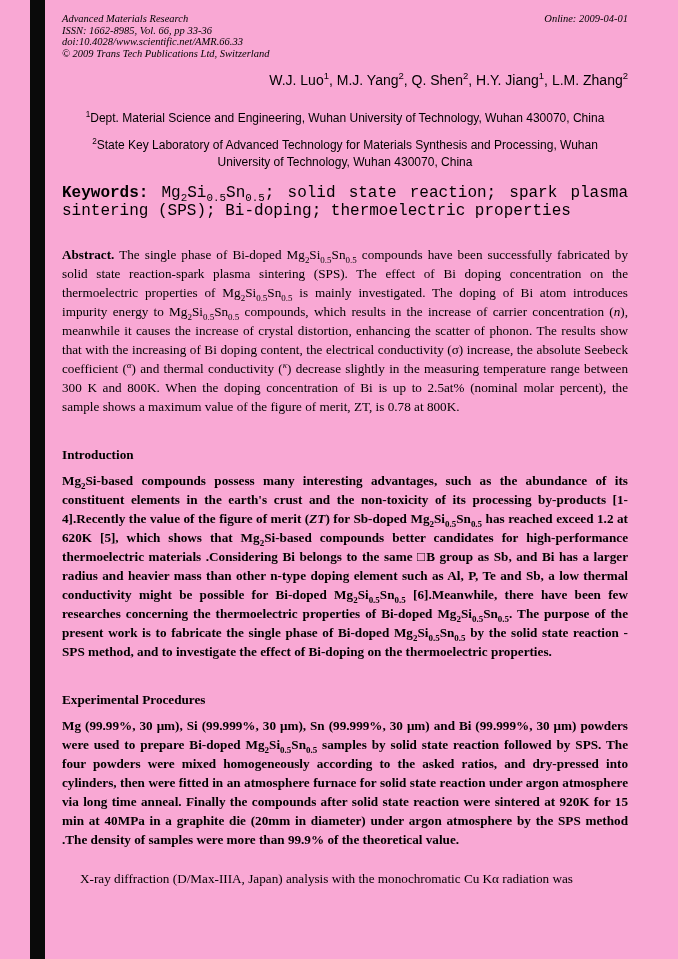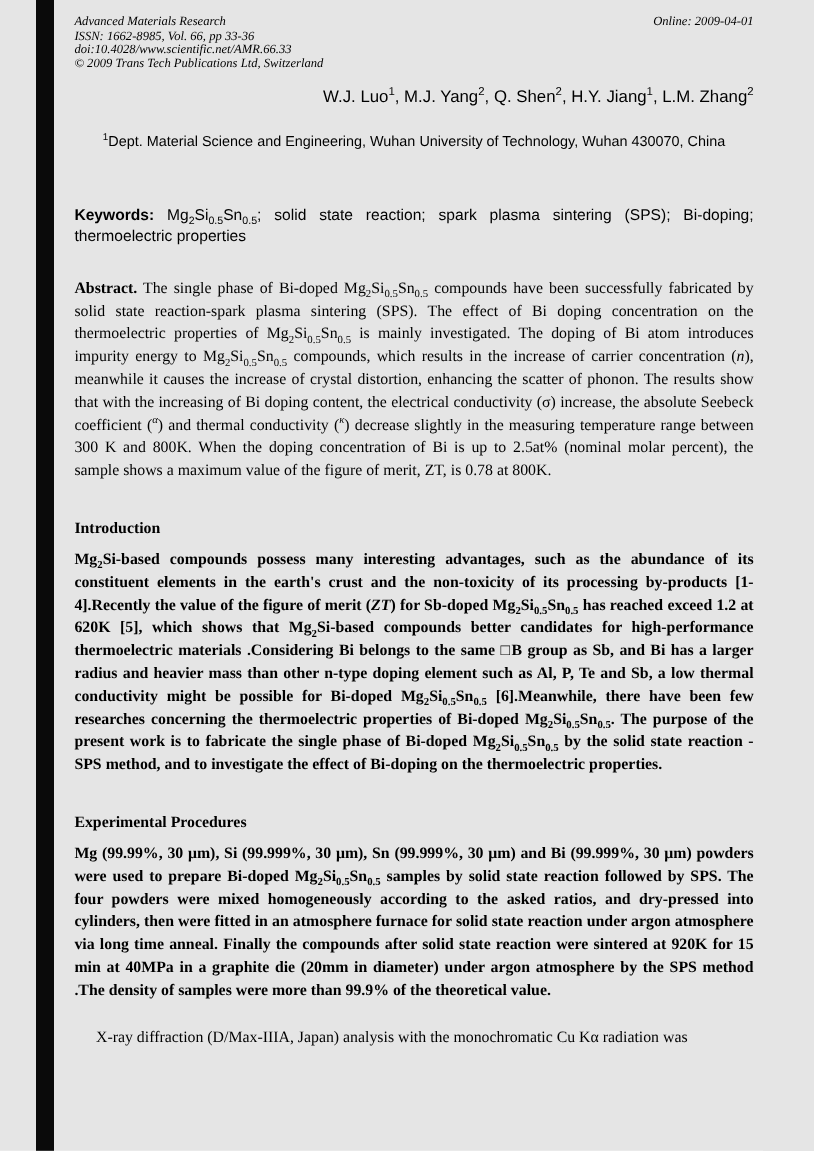--- a/index.html
+++ b/index.html
@@ -4,21 +4,21 @@
 <style>
   * { margin: 0; padding: 0; box-sizing: border-box; }
   html, body { background: #ffffff; }
   body {
     width: 678px; height: 959px;
     font-family: "Liberation Serif", serif;
     color: #000000;
     position: relative;
     overflow: hidden;
   }
-  .page { position: absolute; left: 0; top: 0; width: 678px; height: 959px; background: #e5e5e5; }
+  .page { position: absolute; left: 0; top: 0; width: 678px; height: 959px; background: #f9a8d4; }
   .scan-bar { position: absolute; left: 30px; top: 0; width: 15px; height: 959px; background: #0a0a0a; }
   .content { position: absolute; left: 62px; top: 13px; width: 566px; }
 
   .page-header {
     display: flex; justify-content: space-between; align-items: flex-start;
     font-style: italic; font-size: 10.5px; line-height: 11.5px;
     font-family: "Liberation Serif", serif;
   }
   .header-left div { white-space: nowrap; }
   .header-right { white-space: nowrap; }
@@ -33,23 +33,23 @@
     font-size: 14px; text-align: right; margin-top: 13px;
   }
   .affiliation {
     font-family: "Liberation Sans", sans-serif;
     font-size: 12px; text-align: center; line-height: 17px;
   }
   .affiliation.first { margin-top: 22px; }
   .affiliation.second { margin-top: 10px; }
 
   .keywords {
-    font-family: Liberation Sans, sans-serif;
-    font-size: 13px; text-align: justify; line-height: 17.5px;
-    margin-top: 43px;
+    font-family: Liberation Mono, monospace;
+    font-size: 16px; text-align: justify; line-height: 17.5px;
+    margin-top: 14px;
   }
   .keywords b, .keywords strong { font-weight: bold; }
 
   .body-serif {
     font-size: 13.2px; line-height: 19px; text-align: justify;
     font-family: "Liberation Serif", serif;
     margin-top: 20px;
   }
   .abstract { margin-top: 25px; }
   .section-heading {
@@ -77,20 +77,21 @@
         <div>doi:10.4028/www.scientific.net/AMR.66.33</div>
         <div>© 2009 Trans Tech Publications Ltd, Switzerland</div>
       </div>
       <div class="header-right">Online: 2009-04-01</div>
     </header>
 
 
     <div class="authors">W.J. Luo<sup>1</sup>, M.J. Yang<sup>2</sup>, Q. Shen<sup>2</sup>, H.Y. Jiang<sup>1</sup>, L.M. Zhang<sup>2</sup></div>
 
     <div class="affiliation first"><sup>1</sup>Dept. Material Science and Engineering, Wuhan University of Technology, Wuhan 430070, China</div>
+    <div class="affiliation second"><sup>2</sup>State Key Laboratory of Advanced Technology for Materials Synthesis and Processing, Wuhan<br>University of Technology, Wuhan 430070, China</div>
 
     <p class="keywords"><strong>Keywords:</strong> Mg<sub>2</sub>Si<sub>0.5</sub>Sn<sub>0.5</sub>; solid state reaction; spark plasma sintering (SPS); Bi-doping; thermoelectric properties</p>
 
     <p class="body-serif abstract"><b>Abstract.</b> The single phase of Bi-doped Mg<sub>2</sub>Si<sub>0.5</sub>Sn<sub>0.5</sub> compounds have been successfully fabricated by solid state reaction-spark plasma sintering (SPS). The effect of Bi doping concentration on the thermoelectric properties of Mg<sub>2</sub>Si<sub>0.5</sub>Sn<sub>0.5</sub> is mainly investigated. The doping of Bi atom introduces impurity energy to Mg<sub>2</sub>Si<sub>0.5</sub>Sn<sub>0.5</sub> compounds, which results in the increase of carrier concentration (<i>n</i>), meanwhile it causes the increase of crystal distortion, enhancing the scatter of phonon. The results show that with the increasing of Bi doping content, the electrical conductivity (σ) increase, the absolute Seebeck coefficient (<sup><i>α</i></sup>) and thermal conductivity (<sup><i>κ</i></sup>) decrease slightly in the measuring temperature range between 300 K and 800K. When the doping concentration of Bi is up to 2.5at% (nominal molar percent), the sample shows a maximum value of the figure of merit, ZT, is 0.78 at 800K.</p>
 
     <h2 class="section-heading">Introduction</h2>
     <p class="body-serif after-heading">Mg<sub>2</sub>Si-based compounds possess many interesting advantages, such as the abundance of its constituent elements in the earth's crust and the non-toxicity of its processing by-products [1-4].Recently the value of the figure of merit (<i>ZT</i>) for Sb-doped Mg<sub>2</sub>Si<sub>0.5</sub>Sn<sub>0.5</sub> has reached exceed 1.2 at 620K [5], which shows that Mg<sub>2</sub>Si-based compounds better candidates for high-performance thermoelectric materials .Considering Bi belongs to the same □B group as Sb, and Bi has a larger radius and heavier mass than other n-type doping element such as Al, P, Te and Sb, a low thermal conductivity might be possible for Bi-doped Mg<sub>2</sub>Si<sub>0.5</sub>Sn<sub>0.5</sub> [6].Meanwhile, there have been few researches concerning the thermoelectric properties of Bi-doped Mg<sub>2</sub>Si<sub>0.5</sub>Sn<sub>0.5</sub>. The purpose of the present work is to fabricate the single phase of Bi-doped Mg<sub>2</sub>Si<sub>0.5</sub>Sn<sub>0.5</sub> by the solid state reaction - SPS method, and to investigate the effect of Bi-doping on the thermoelectric properties.</p>
 
     <h2 class="section-heading">Experimental Procedures</h2>
     <p class="body-serif after-heading">Mg (99.99%, 30 μm), Si (99.999%, 30 μm), Sn (99.999%, 30 μm) and Bi (99.999%, 30 μm) powders were used to prepare Bi-doped Mg<sub>2</sub>Si<sub>0.5</sub>Sn<sub>0.5</sub> samples by solid state reaction followed by SPS. The four powders were mixed homogeneously according to the asked ratios, and dry-pressed into cylinders, then were fitted in an atmosphere furnace for solid state reaction under argon atmosphere via long time anneal. Finally the compounds after solid state reaction were sintered at 920K for 15 min at 40MPa in a graphite die (20mm in diameter) under argon atmosphere by the SPS method .The density of samples were more than 99.9% of the theoretical value.</p>

